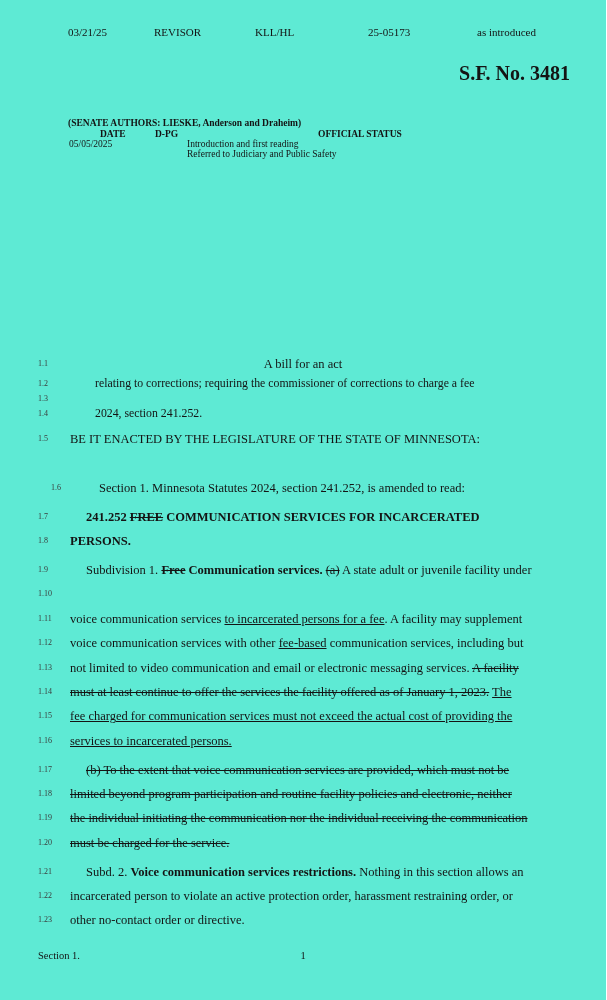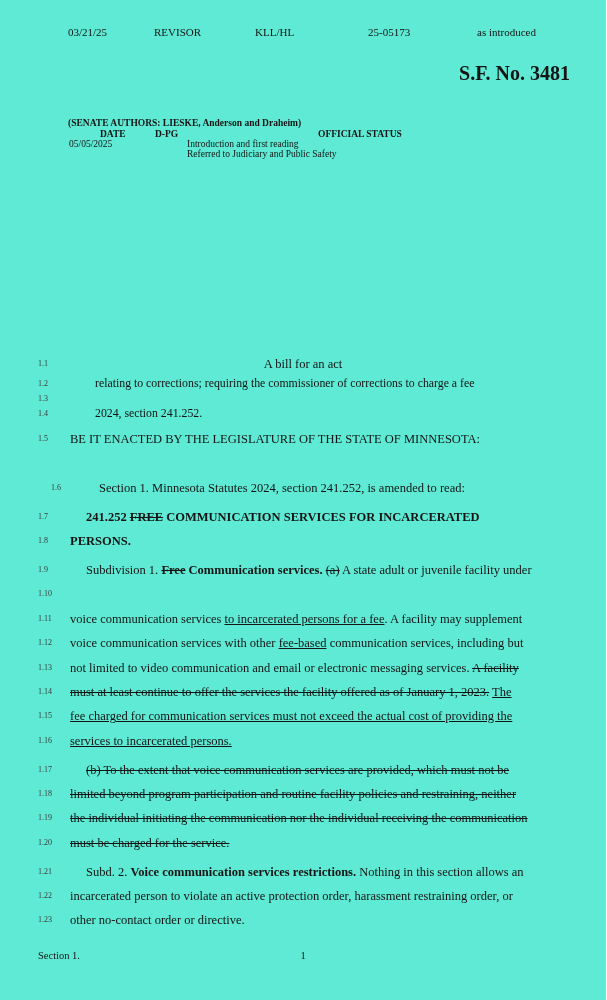--- a/index.html
+++ b/index.html
@@ -146,21 +146,21 @@
       <div class="line body">
         <span class="line-num">1.16</span>
         <div class="line-text"><span class="sg-u">services to incarcerated persons.</span></div>
       </div>
       <div class="line para gap-sm">
         <span class="line-num">1.17</span>
         <div class="line-text"><span class="sg-s">(b) To the extent that voice communication services are provided, which must not be</span></div>
       </div>
       <div class="line body">
         <span class="line-num">1.18</span>
-        <div class="line-text"><span class="sg-s">limited beyond program participation and routine facility policies and restraining, neither</span></div>
+        <div class="line-text"><span class="sg-s">limited beyond program participation and routine facility policies and electronic, neither</span></div>
       </div>
       <div class="line body">
         <span class="line-num">1.19</span>
         <div class="line-text"><span class="sg-s">the individual initiating the communication nor the individual receiving the communication</span></div>
       </div>
       <div class="line body">
         <span class="line-num">1.20</span>
         <div class="line-text"><span class="sg-s">must be charged for the service.</span></div>
       </div>
       <div class="line para gap-sm">

